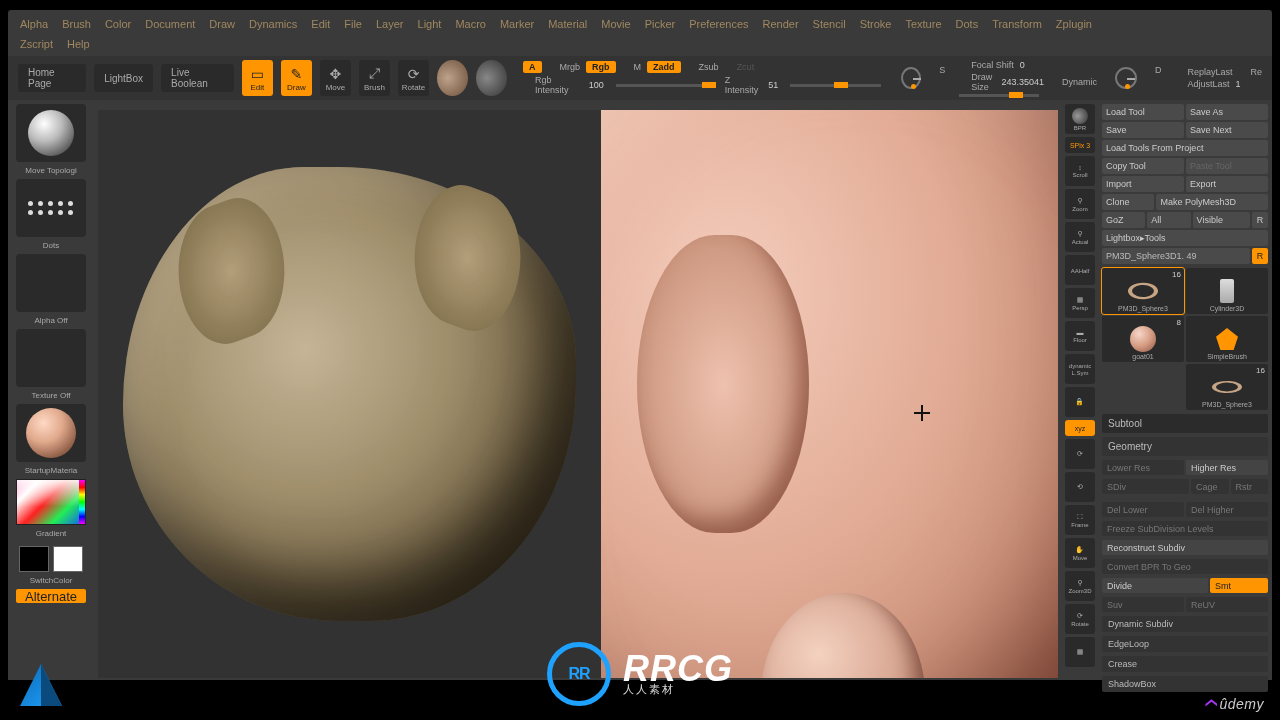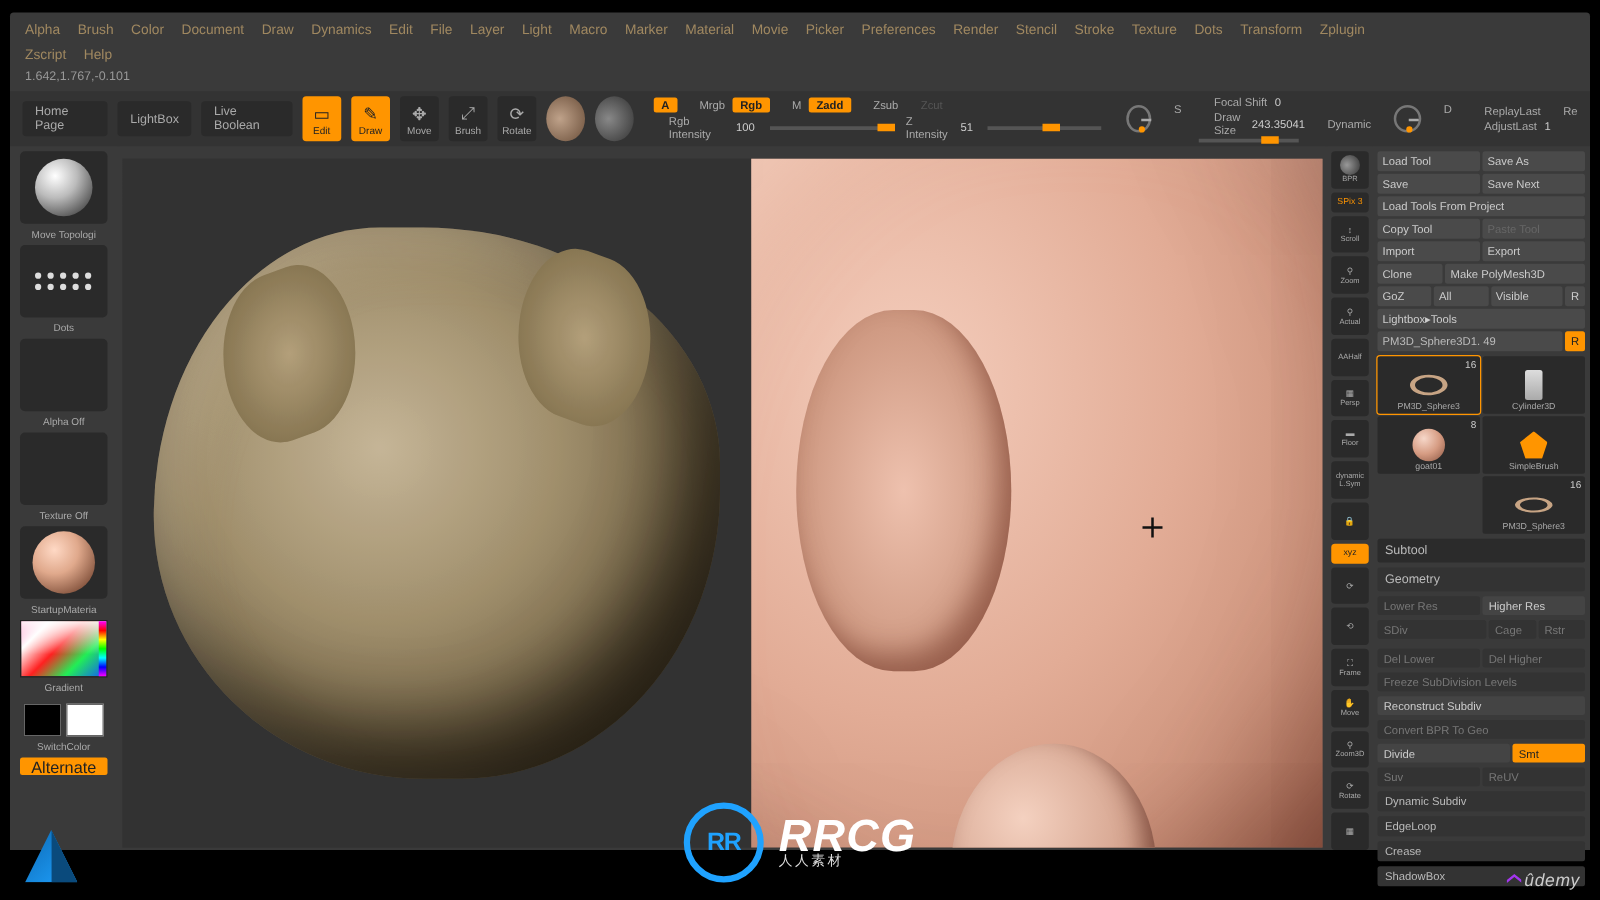--- a/index.html
+++ b/index.html
@@ -84,21 +84,21 @@
   .pitem.half{flex:.5;}
   .divline{height:4px;background:linear-gradient(to right,#ff9500 70%,#333 70%);border-radius:2px;margin-top:2px;}
   .listitem{background:#333;color:#bbb;font-size:9px;padding:4px 6px;border-radius:2px;margin-top:2px;height:16px;display:flex;align-items:center;}
   
   .logo-left{position:absolute;left:20px;bottom:14px;display:flex;align-items:center;gap:12px;color:#fff;font-size:26px;letter-spacing:.5px;}
   .tri{width:42px;height:42px;position:relative;}
   .tri::before{content:"";position:absolute;inset:0;background:linear-gradient(135deg,#0d6ab5,#1fa2ff);clip-path:polygon(50% 0,100% 100%,0 100%);}
   .tri::after{content:"";position:absolute;left:50%;top:0;width:50%;height:100%;background:#0a4a7c;clip-path:polygon(0 0,100% 100%,0 100%);}
   .logo-left b{font-weight:700;}
   .logo-center{position:absolute;left:50%;bottom:14px;transform:translateX(-50%);display:flex;align-items:center;gap:12px;color:#fff;}
-  .circ{width:64px;height:64px;border:5px solid #1fa2ff;border-radius:50%;display:flex;align-items:center;justify-content:center;color:#1fa2ff;font-size:20px;font-weight:900;letter-spacing:-1px;}
+  .circ{width:64px;height:64px;border:5px solid #1fa2ff;border-radius:50%;display:flex;align-items:center;justify-content:center;color:#1fa2ff;font-size:16px;font-weight:900;letter-spacing:-1px;}
   .rrcg{font-size:36px;font-weight:900;letter-spacing:1px;font-style:italic;line-height:.9;}
   .rrcg small{display:block;font-size:11px;font-weight:400;font-style:normal;letter-spacing:2px;color:#ddd;}
   .udemy{position:absolute;right:16px;bottom:8px;color:#ccc;font-size:14px;font-style:italic;letter-spacing:.5px;}
   .udemy::before{content:"";display:inline-block;width:12px;height:12px;margin-right:2px;background:#a435f0;clip-path:polygon(0 40%,50% 0,100% 40%,100% 60%,50% 20%,0 60%);vertical-align:middle;}
 </style>
 </head>
 <body>
 
 <div class="app">
   <div class="menubar">
@@ -123,21 +123,20 @@
     <span>Stroke</span>
     <span>Texture</span>
     <span>Dots</span>
     <span>Transform</span>
     <span>Zplugin</span>
   </div>
   <div class="menubar2">
     <span>Zscript</span>
     <span>Help</span>
   </div>
-  <div class="coords">1.642,1.767,-0.101</div>
 
   <div class="toolbar">
     <div class="tbtn tab">Home Page</div>
     <div class="tbtn tab">LightBox</div>
     <div class="tbtn tab">Live Boolean</div>
     <div class="tbtn orange">
         <div class="ico">▭</div>
         <span>Edit</span>
       </div>
     <div class="tbtn orange">

